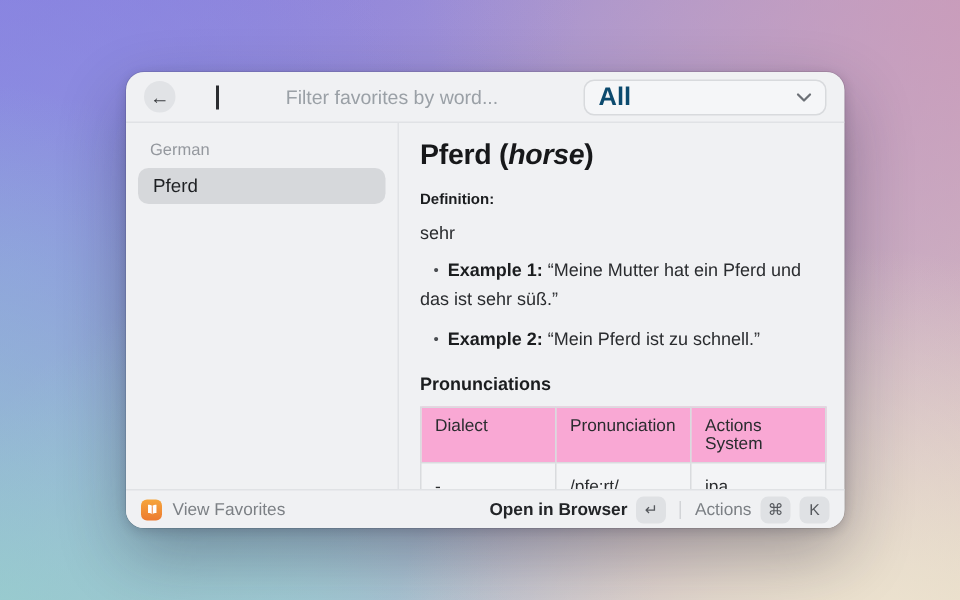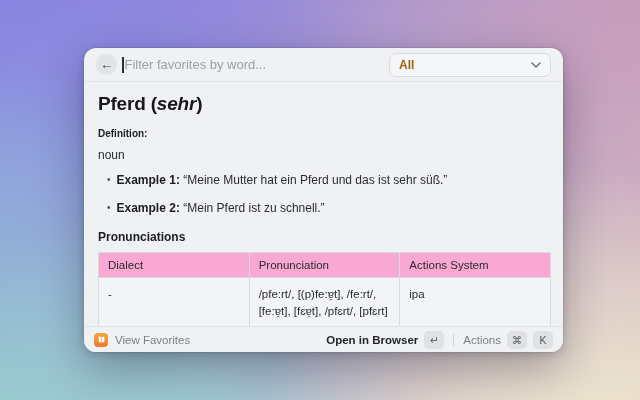--- a/index.html
+++ b/index.html
@@ -28,34 +28,34 @@
   
   .topbar {
     height: 34px; flex: 0 0 34px; display: flex; align-items: center;
     padding: 0 12px; border-bottom: 1px solid #e0e2e5;
   }
   .back-btn {
     width: 21px; height: 21px; border-radius: 50%; background: #e1e3e6;
     display: flex; align-items: center; justify-content: center;
     font-size: 13px; color: #3a3d40; cursor: default; flex: 0 0 auto;
   }
-  .search-wrap { position: relative; flex: 1; height: 100%; display: flex; align-items: center; margin-left: 5px; }
+  .search-wrap { position: relative; flex: 1; height: 100%; display: flex; align-items: center; margin-left: 27px; gap: 44px; }
   .caret { width: 1.5px; height: 16px; background: #2b2d30; flex: 0 0 auto; }
   .search-input {
     border: none; outline: none; background: transparent; width: 100%;
     font-family: inherit; font-size: 13px; color: #24262a; padding: 0 0 0 1px; caret-color: transparent;
   }
   .search-input::placeholder { color: #9aa0a6; opacity: 1; }
   .dropdown {
     flex: 0 0 auto; width: 162px; height: 24px; background: #f5f6f8;
     border: 1px solid #d8dadd; border-radius: 7px;
     display: flex; align-items: center; justify-content: space-between;
     padding: 0 9px; cursor: default;
   }
-  .dropdown-label { font-size: 12px; font-weight: 700; color: #a16207; }
+  .dropdown-label { font-size: 17px; font-weight: 700; color: #0c4a6e; }
   .chev { display: flex; align-items: center; }
 
   
   .body { flex: 1; display: flex; min-height: 0; }
   .sidebar { width: 182px; flex: 0 0 182px; border-right: 1px solid #e0e2e5; padding: 10px 8px; }
   .section-label { font-size: 11px; color: #94989e; margin: 2px 8px 6px; }
   .side-item {
     height: 24px; border-radius: 7px; display: flex; align-items: center;
     padding: 0 10px; font-size: 12.5px; color: #1e2023; cursor: default;
   }
@@ -116,26 +116,32 @@
       <span class="chev">
         <svg width="10" height="6" viewBox="0 0 10 6">
             <polyline points="1,1 5,5 9,1" fill="none" stroke="#6c7076" stroke-width="1.5" stroke-linecap="round" stroke-linejoin="round"></polyline>
           </svg>
       </span>
     </div>
   </div>
 
   <div class="body">
 
+    <div class="sidebar">
+      <div class="section-label">German</div>
+      <div class="side-item selected">
+        <span>Pferd</span>
+      </div>
+    </div>
 
     <div class="detail">
-      <h1><span>Pferd (</span><span class="pos">sehr</span><span>)</span></h1>
+      <h1><span>Pferd (</span><span class="pos">horse</span><span>)</span></h1>
 
       <div class="def-label">Definition:</div>
-      <div class="def-text">noun</div>
+      <div class="def-text">sehr</div>
 
       <p class="example"><span class="bullet">•</span><b>Example 1:</b> <span>“Meine Mutter hat ein Pferd und das ist sehr süß.”</span></p>
       <p class="example"><span class="bullet">•</span><b>Example 2:</b> <span>“Mein Pferd ist zu schnell.”</span></p>
 
       <div class="pron-label">Pronunciations</div>
 
       <table class="pron">
         <thead>
           <tr>
             <th>Dialect</th>

